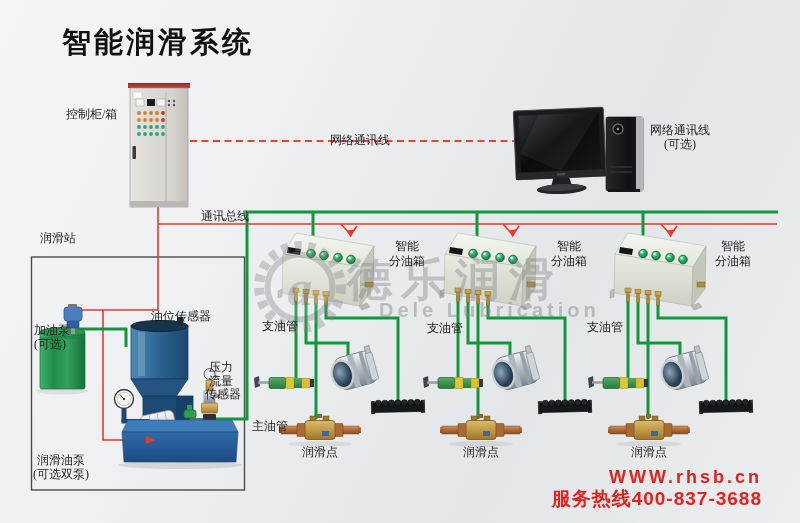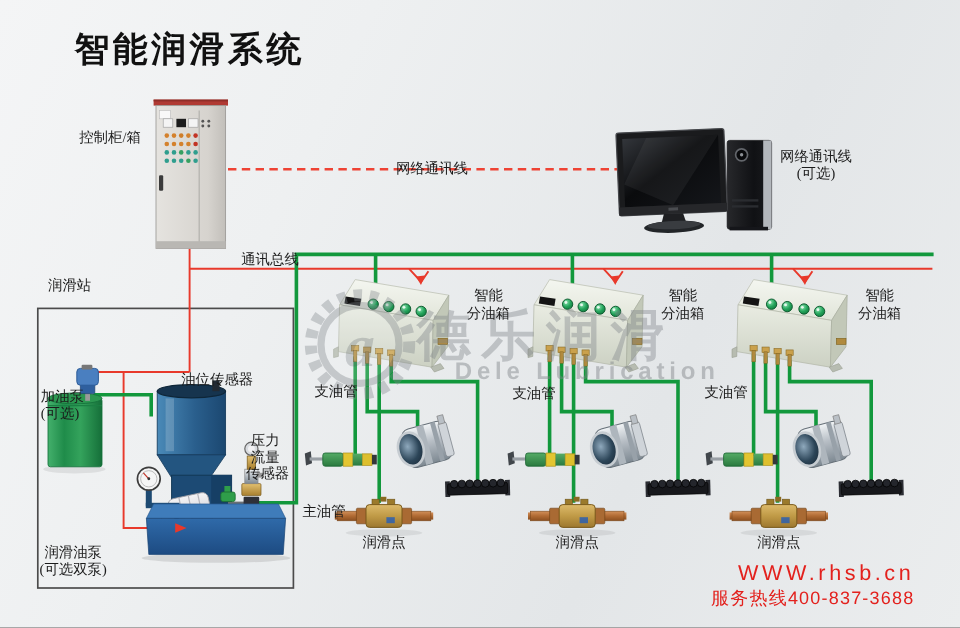--- a/index.html
+++ b/index.html
@@ -11,23 +11,23 @@
   svg{position:absolute;left:0;top:0;}
   .lbl{position:absolute;font:12px/13px "Liberation Serif",serif;color:#1b1b1b;white-space:nowrap;}
   .lbl.center{text-align:center;}
   #title{position:absolute;left:62px;top:26px;font:600 29px/32px "Liberation Serif",serif;
          color:#111;letter-spacing:3px;}
   #wm-cn{position:absolute;left:347px;top:256px;font:bold 45px/48px "Liberation Sans",sans-serif;
          color:rgba(128,133,138,.40);letter-spacing:9px;}
   #wm-en{position:absolute;left:351px;top:299px;font:bold 20px/22px "Liberation Sans",sans-serif;
          color:rgba(128,133,138,.46);letter-spacing:4px;margin-left:28px;}
   #footer{position:absolute;right:38px;top:466px;text-align:right;color:#e3211d;
-          font-family:"Liberation Sans",sans-serif;font-weight:normal;}
+          font-family:"Liberation Sans",sans-serif;font-weight:bold;}
   #footer .site{font-size:18px;line-height:22px;letter-spacing:3px;}
-  #footer .hotline{font-size:15px;line-height:22px;letter-spacing:1px;}
+  #footer .hotline{font-size:19px;line-height:22px;letter-spacing:1px;}
 </style>
 </head>
 <body>
 
 <div id="stage">
 
 <svg width="800" height="523" viewBox="0 0 800 523">
   <defs>
     <linearGradient id="cabG" x1="0" y1="0" x2="1" y2="0">
       <stop offset="0" stop-color="#e5e3df"></stop>

